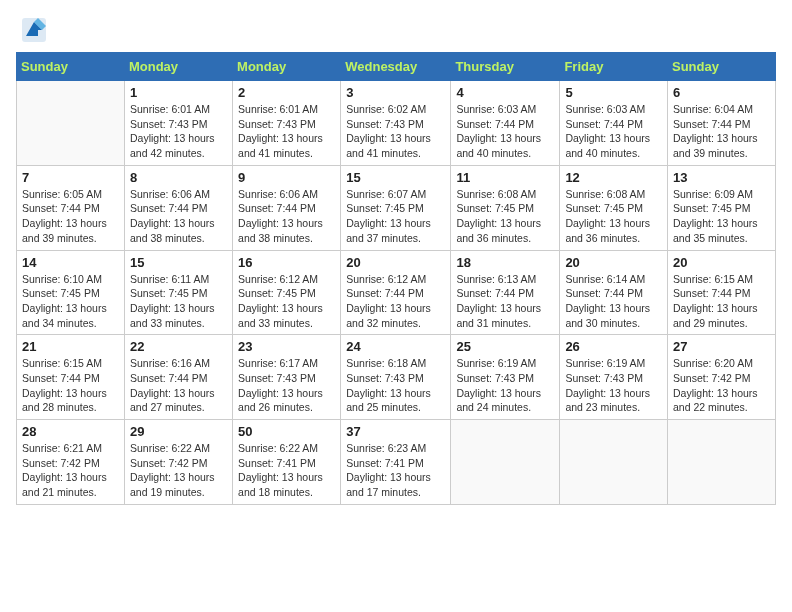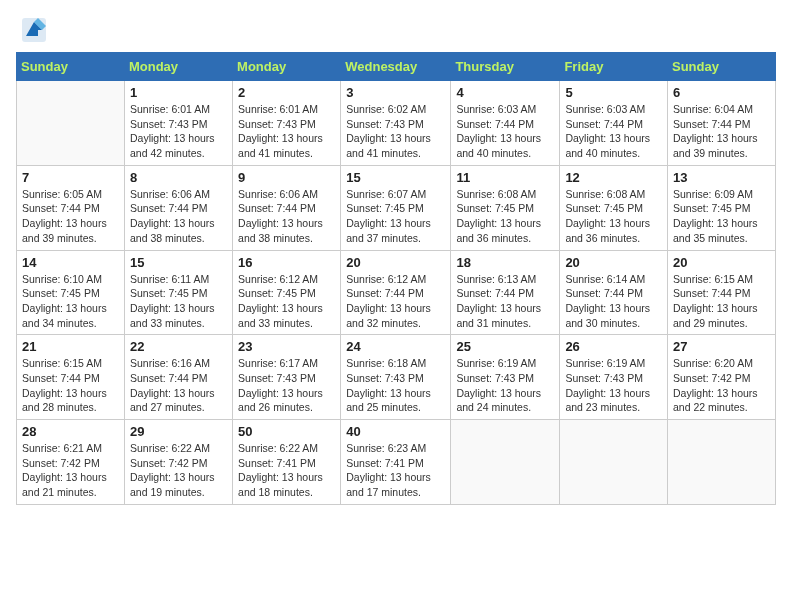--- a/index.html
+++ b/index.html
@@ -251,21 +251,21 @@
           </td>
           <td>
             <span class="day-number">29</span>
             <div class="day-info">Sunrise: 6:22 AM<br>Sunset: 7:42 PM<br>Daylight: 13 hours<br>and 19 minutes.</div>
           </td>
           <td>
             <span class="day-number">50</span>
             <div class="day-info">Sunrise: 6:22 AM<br>Sunset: 7:41 PM<br>Daylight: 13 hours<br>and 18 minutes.</div>
           </td>
           <td>
-            <span class="day-number">40</span>
+            <span class="day-number">37</span>
             <div class="day-info">Sunrise: 6:23 AM<br>Sunset: 7:41 PM<br>Daylight: 13 hours<br>and 17 minutes.</div>
           </td>
           <td class="empty-cell"></td>
           <td class="empty-cell"></td>
           <td class="empty-cell"></td>
         </tr>
       </tbody>
   </table>
 </div>
 

